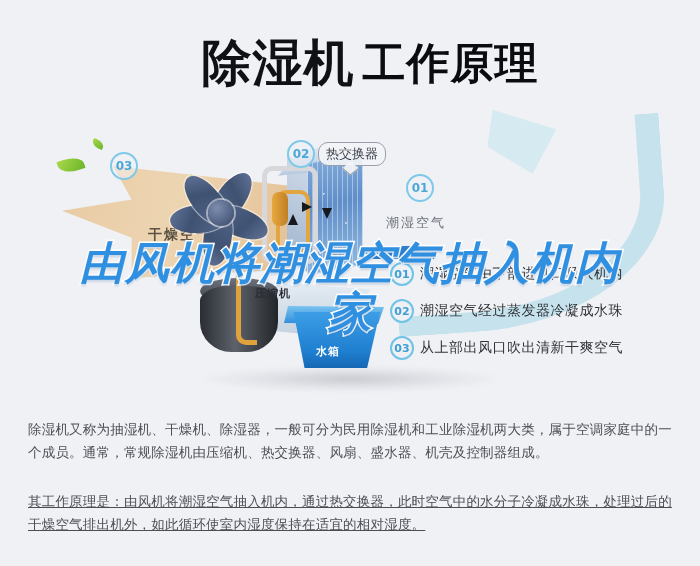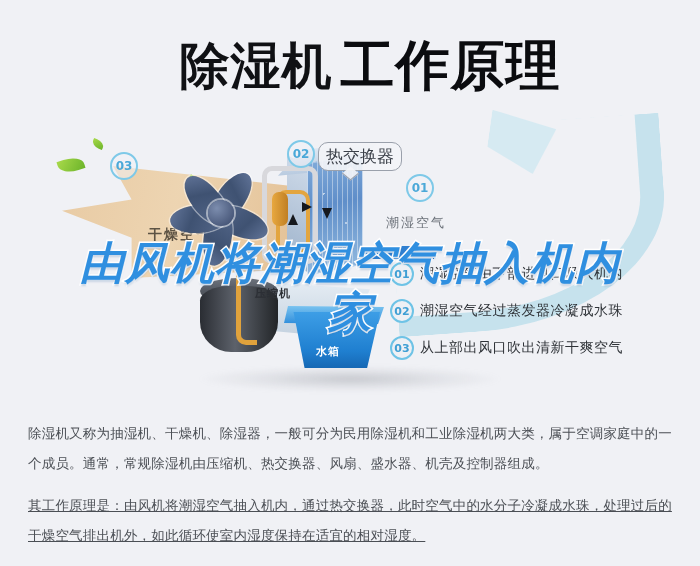--- a/index.html
+++ b/index.html
@@ -14,21 +14,21 @@
   
   .title-wrap{
     position:absolute;left:0;top:30px;width:700px;
     text-align:center;white-space:nowrap;
   }
   .title-a{
     font-size:50px;font-weight:bold;color:#101114;
     letter-spacing:1px;vertical-align:middle;margin-left:40px;
   }
   .title-b{
-    font-size:54px;font-weight:bold;color:#0b0c0f;
+    font-size:43px;font-weight:bold;color:#0b0c0f;
     letter-spacing:1px;vertical-align:middle;margin-left:8px;
   }
 
   
   .stage{position:absolute;left:0;top:128px;width:700px;height:268px;}
 
   .ground-shadow{
     position:absolute;left:200px;top:238px;width:300px;height:26px;
     background:radial-gradient(ellipse at center,rgba(110,115,125,.30) 0%,rgba(140,145,155,.12) 45%,rgba(240,241,245,0) 72%);
     filter:blur(2px);
@@ -167,21 +167,21 @@
     clip-path:polygon(4% 0,100% 6%,94% 100%,0 94%);
   }
   .lbl-tank{
     position:absolute;left:316px;top:216px;font-size:11px;color:#ffffff;font-weight:700;letter-spacing:1px;
   }
 
   
   .callout{
     position:absolute;left:318px;top:14px;
     border:1.5px solid #9aa0ab;border-radius:10px;background:rgba(243,244,247,.92);
-    padding:2px 7px;font-size:17px;color:#3b4049;white-space:nowrap;
+    padding:2px 7px;font-size:13px;color:#3b4049;white-space:nowrap;
   }
   .callout::after{
     content:"";position:absolute;left:26px;bottom:-9px;width:10px;height:10px;
     border-left:1.5px solid #9aa0ab;border-bottom:1.5px solid #9aa0ab;
     background:rgba(243,244,247,.92);transform:rotate(-45deg) skew(6deg,6deg);
   }
 
   
   .bub{
     position:absolute;width:24px;height:24px;border-radius:50%;
@@ -212,21 +212,21 @@
     position:absolute;left:0;top:238px;width:700px;text-align:center;
     font-size:44px;font-weight:bold;font-style:italic;
     color:#2f8fe0;line-height:50px;letter-spacing:1px;
     -webkit-text-stroke:3px #ffffff;paint-order:stroke fill;
     text-shadow:0 2px 2px rgba(40,90,150,.25);
     pointer-events:none;
   }
   .wm-l2{display:block;}
 
   
-  .copy{position:absolute;left:28px;width:648px;color:#4b4f55;font-size:13.5px;line-height:30px;letter-spacing:.2px;}
+  .copy{position:absolute;left:28px;width:648px;color:#4b4f55;font-size:13.5px;line-height:23px;letter-spacing:.2px;}
   .copy1{top:418px;}
   .copy2{top:490px;text-decoration:underline;}
 </style>
 </head>
 <body>
 
 <div id="page">
 
   <div class="title-wrap">
     <span class="title-a">除湿机</span><span class="title-b">工作原理</span>

